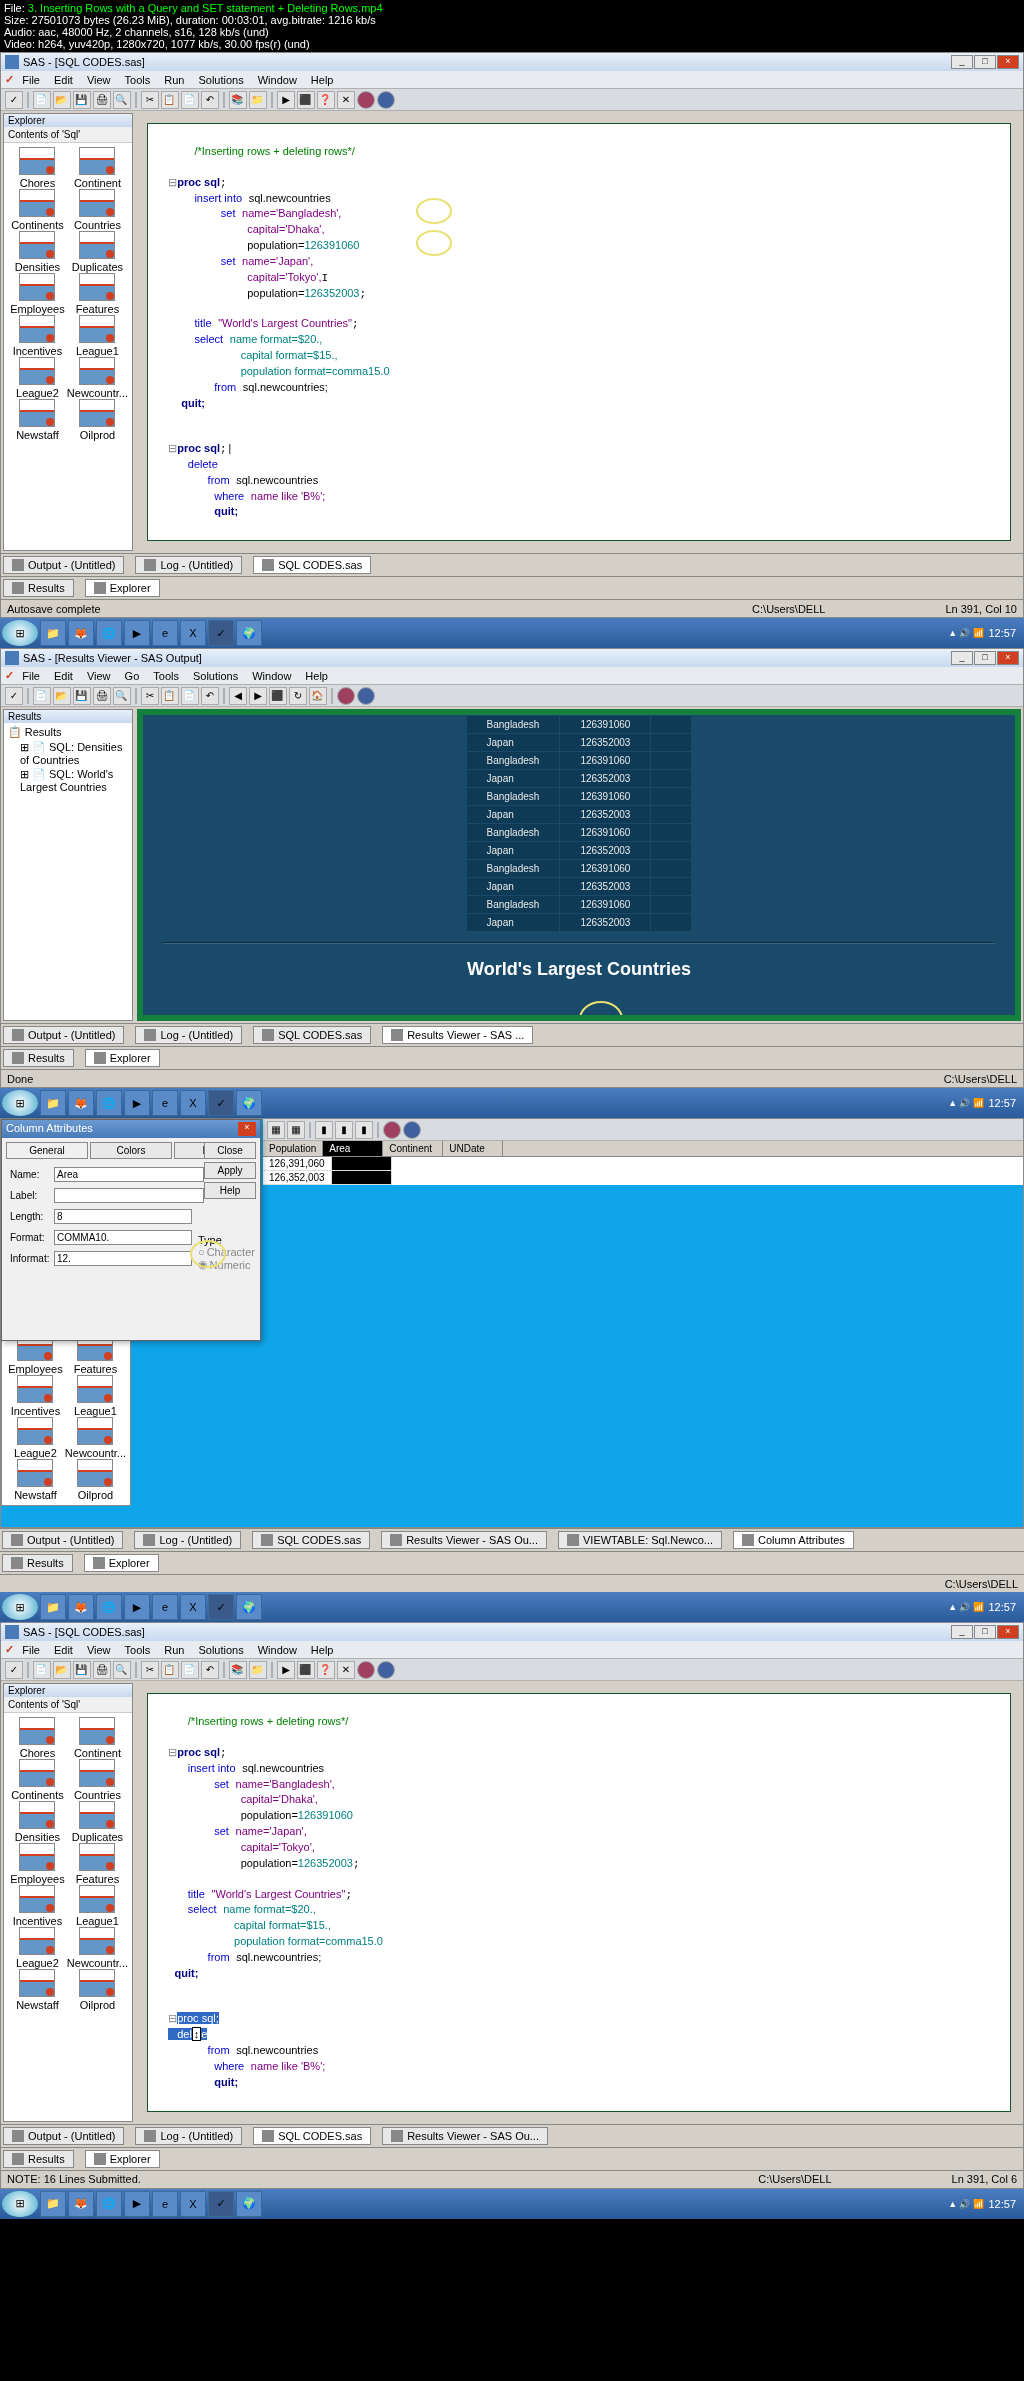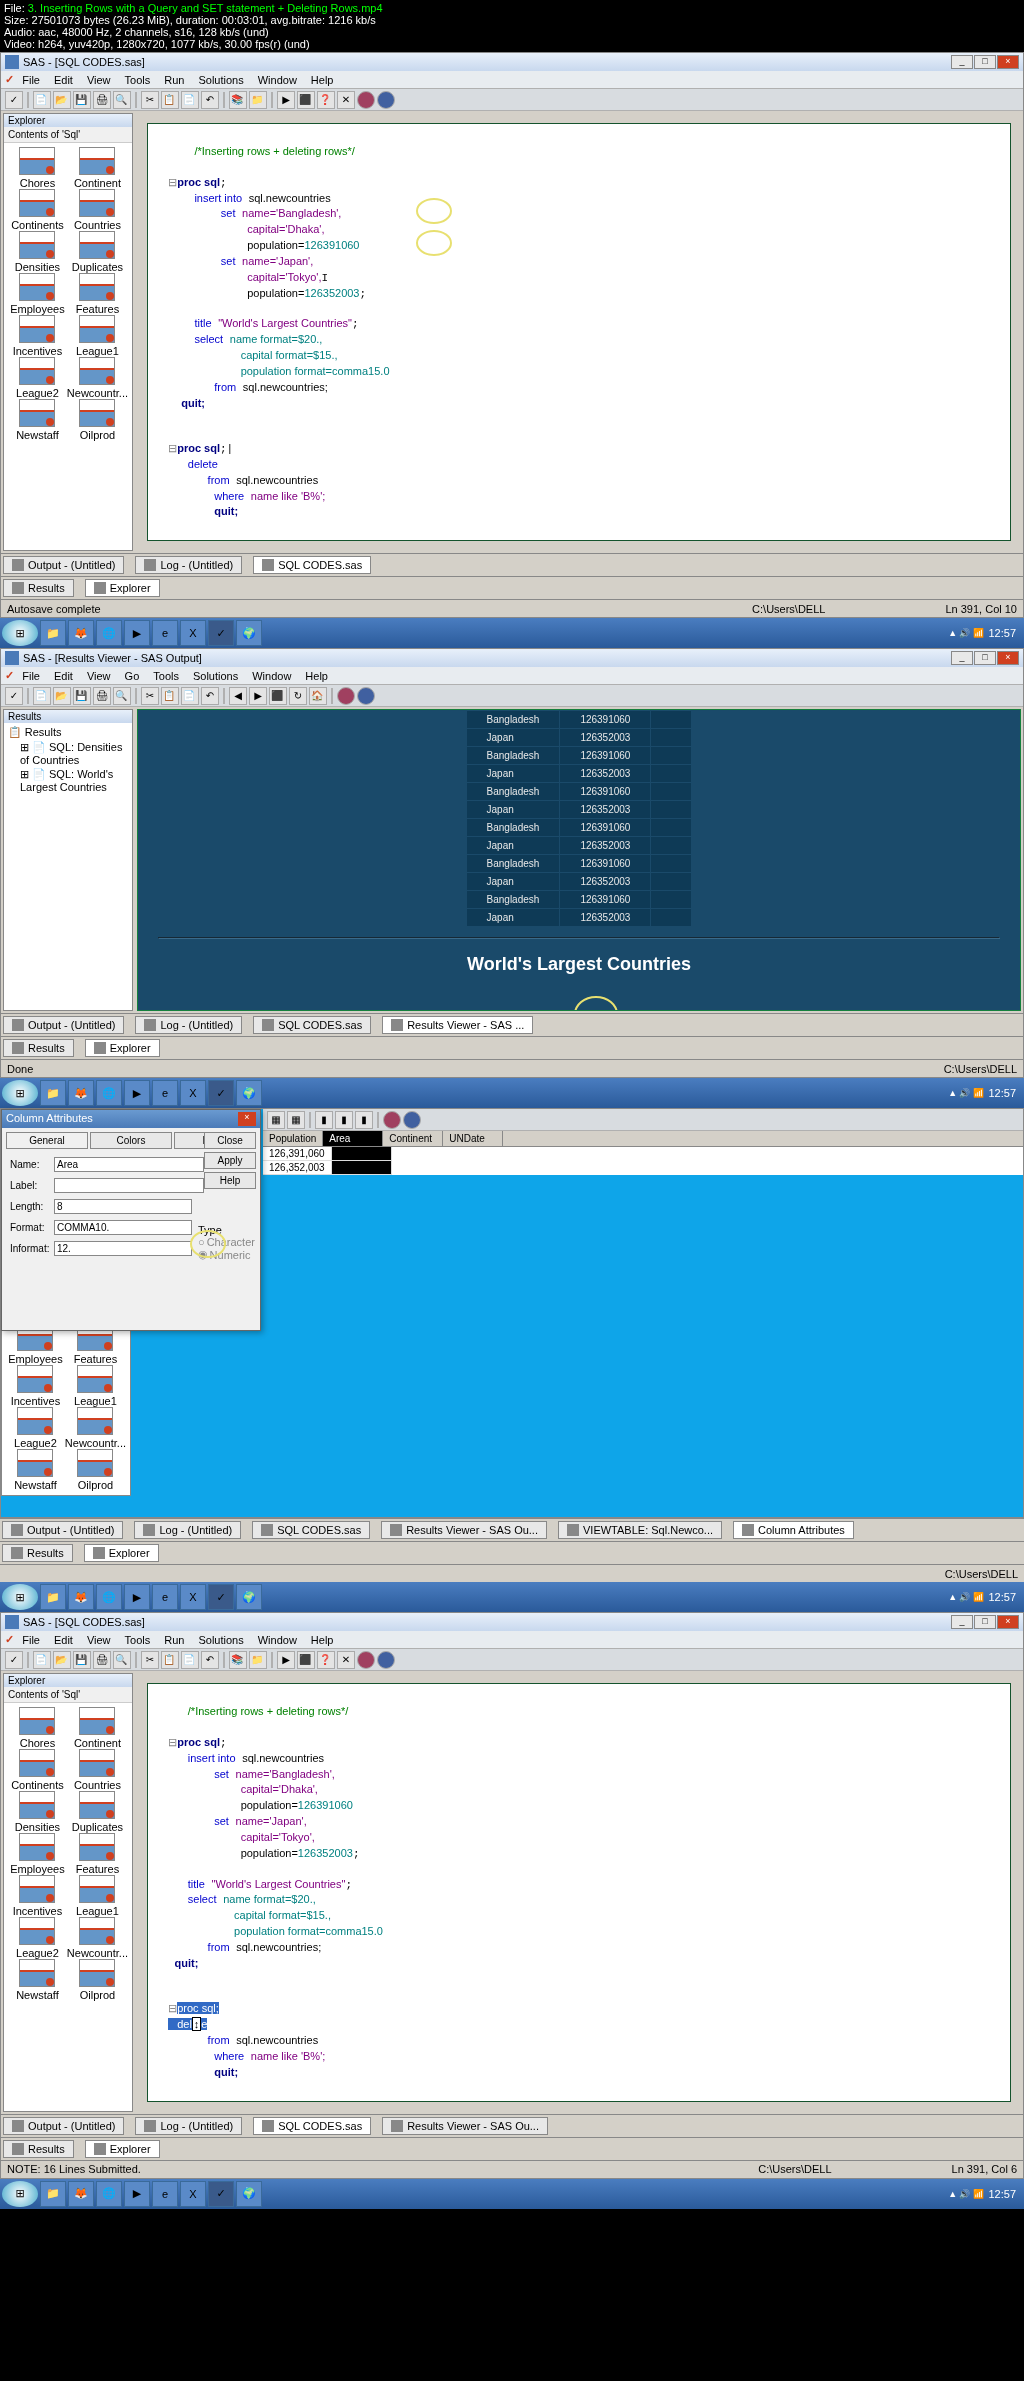--- a/index.html
+++ b/index.html
@@ -37,21 +37,21 @@
 .highlight-circle { position:absolute; border:2px solid #e8e070; border-radius:50%; pointer-events:none; }
 .bottom-tabs { background:#d4d0c8; padding:2px; display:flex; gap:11px; border-top:1px solid #888; }
 .btab { background:#e8e8e8; border:1px solid #888; padding:2px 8px; font-size:10px; display:flex; align-items:center; gap:4px; cursor:pointer; }
 .btab.active { background:#fff; }
 .btab .tabic { width:12px; height:12px; background:#888; }
 .statusbar { background:#d4d0c8; border-top:1px solid #888; padding:2px 6px; display:flex; font-size:10px; height:18px; align-items:center; }
 .statusbar .sfill { flex:1; }
 .results-pane { width:130px; background:#fff; border:1px solid #888; margin:2px; }
 .results-tree { padding:2px; font-size:10px; }
 .results-tree .node { padding:1px 0 1px 14px; cursor:pointer; }
-.output-viewer { flex:1; background:#1a4a6a; margin:2px; border:1px solid #15803d; color:#fff; overflow:hidden; }
+.output-viewer { flex:1; background:#1a4a6a; margin:2px; border:6px solid #15803d; color:#fff; overflow:hidden; }
 .dark-table { margin:0 auto; border-collapse:separate; border-spacing:1px; }
 .dark-table td { background:#0e3a56; padding:3px 20px; font-size:10px; color:#e8e8e8; }
 .dark-table td.num { text-align:right; }
 .wlc-title { text-align:center; font-size:18px; font-weight:bold; margin:15px 11px; color:#fff; }
 .wlc-table { margin:0 auto; border-collapse:separate; border-spacing:1px; }
 .wlc-table th { background:#3a6a8a; padding:6px 16px; font-size:12px; color:#fff; }
 .wlc-table td { background:#0e3a56; padding:4px 16px; font-size:10px; color:#e8e8e8; }
 .taskbar { background:linear-gradient(#4a7dc0,#2a5a9a); height:30px; display:flex; align-items:center; padding:0 2px; gap:2px; }
 .taskbar .start { width:36px; height:26px; background:radial-gradient(circle,#fff 0%,#4ac 100%); border-radius:50%; cursor:pointer; display:flex; align-items:center; justify-content:center; }
 .taskbar .tbic { width:26px; height:26px; background:#5a8ac8; border:1px solid #3a6a9a; cursor:pointer; display:flex; align-items:center; justify-content:center; }

